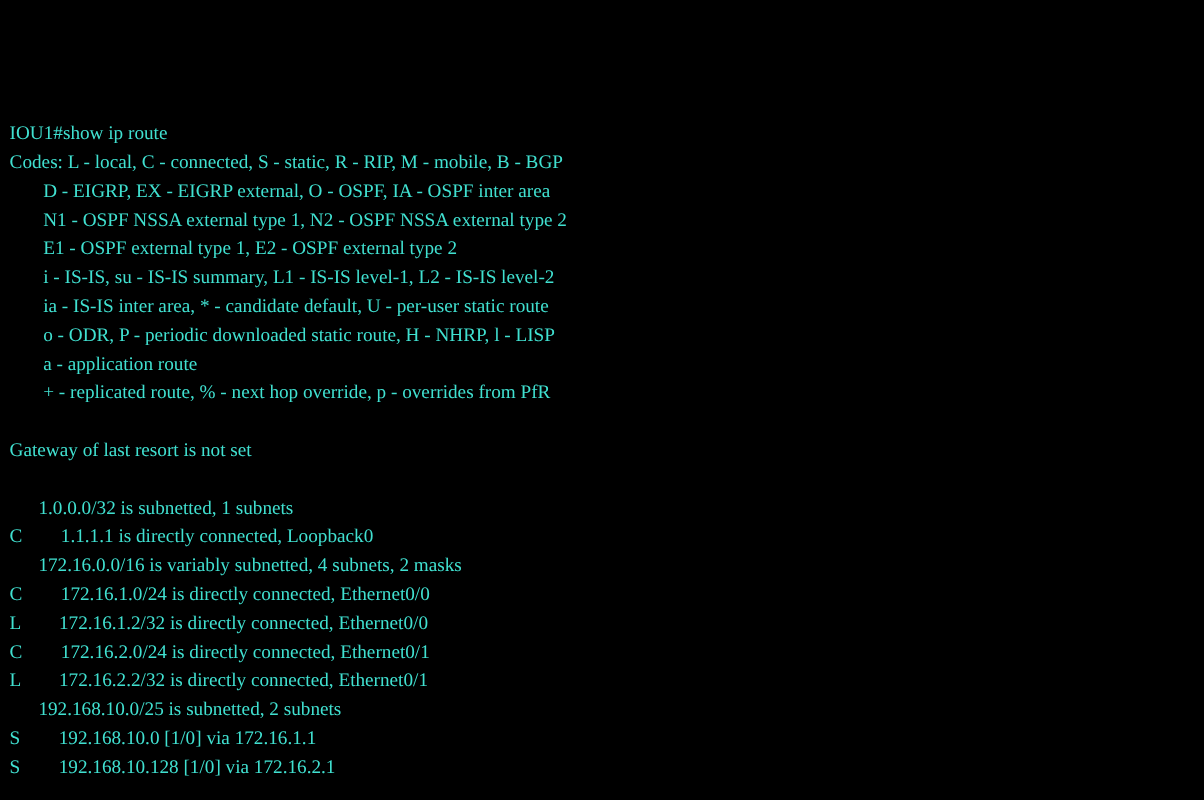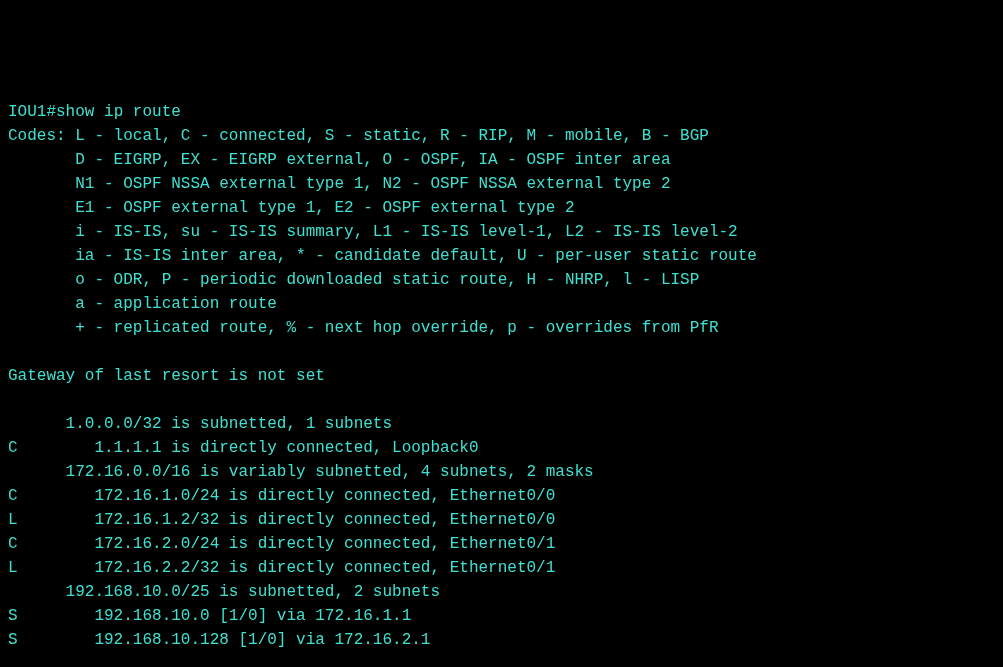--- a/index.html
+++ b/index.html
@@ -13,21 +13,21 @@
       font-family: 'Courier New', Consolas, monospace;
       font-size: 16px;
       line-height: 1.5;
       padding: 4px 8px;
       width: 1003px;
       height: 667px;
       white-space: pre;
       overflow: hidden;
     }
     .terminal-output {
-      font-family: Liberation Mono, monospace;
+      font-family: Liberation Serif, serif;
     }
     .line {
       display: block;
     }
   </style>
 </head>
 <body>
 
 
 

